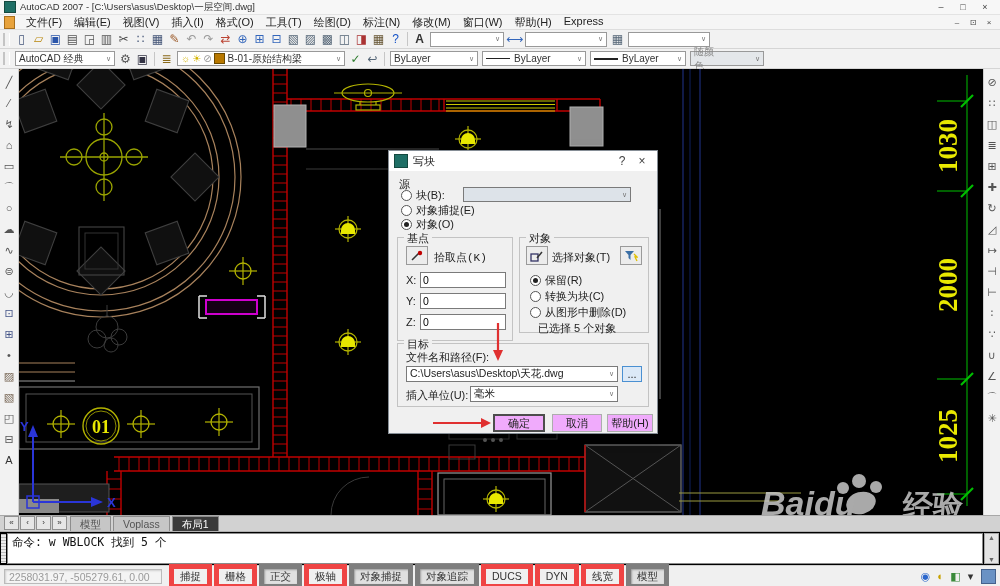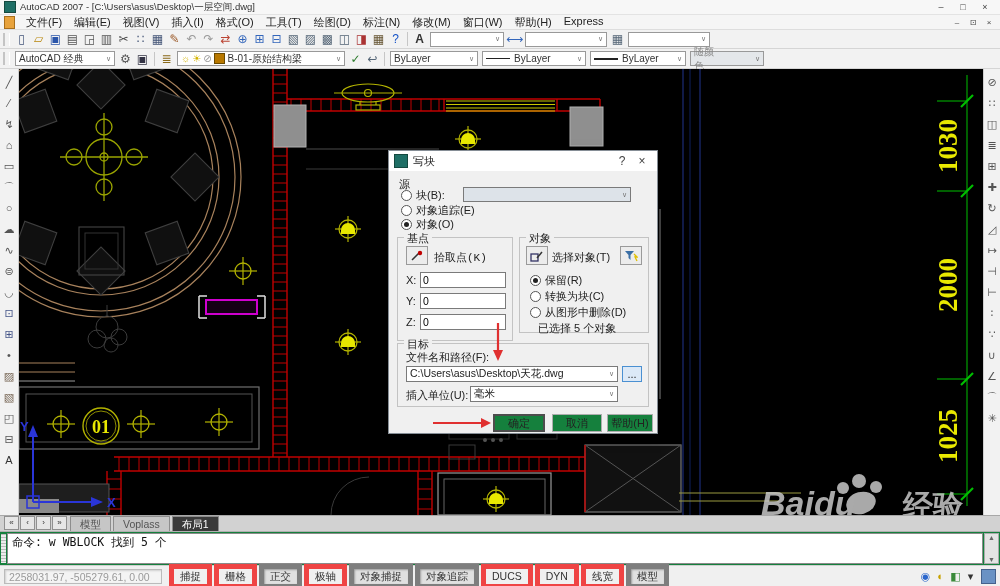--- a/index.html
+++ b/index.html
@@ -54,40 +54,40 @@
   .dlg-tbtn{width:20px;text-align:center;color:#444;font-size:12px;cursor:default;}
   .dlg-abs{position:absolute;}
   .dgroup{position:absolute;border:1px solid #c3c3c3;box-sizing:border-box;}
   .dgroup .legend{position:absolute;top:-7px;left:6px;background:#f0f0f0;padding:0 3px;font-size:11px;}
   .radio-row{position:absolute;display:flex;align-items:center;height:13px;}
   .radio{width:11px;height:11px;border:1px solid #555;border-radius:50%;background:#fff;margin-right:4px;
          box-sizing:border-box;position:relative;flex:0 0 auto;}
   .radio.sel::after{content:"";position:absolute;left:2px;top:2px;width:5px;height:5px;border-radius:50%;background:#222;}
   .dcombo{position:absolute;border:1px solid #7a7a7a;background:#fff;display:flex;align-items:center;
           padding:0 3px;box-sizing:border-box;font-size:10.5px;overflow:hidden;white-space:nowrap;}
-  .dbtn{position:absolute;background:#15803d;border:1px solid #adadad;text-align:center;font-size:11px;
+  .dbtn{position:absolute;background:#f0abfc;border:1px solid #adadad;text-align:center;font-size:11px;
         box-sizing:border-box;cursor:default;display:flex;align-items:center;justify-content:center;}
   .dbtn.default{border:2px solid #4d4d4d;}
   .icon-btn{position:absolute;width:22px;height:19px;background:#ececec;border:1px solid #9a9a9a;
             box-sizing:border-box;display:flex;align-items:center;justify-content:center;cursor:default;}
   .field-row{position:absolute;display:flex;align-items:center;}
   .field-row .flab{width:14px;font-size:11px;}
   .field-row input{width:80px;height:14px;border:1px solid #7a7a7a;font-size:10.5px;padding:0 2px;
                    font-family:"Liberation Sans",sans-serif;box-sizing:content-box;}
   #dlg-arrows{position:absolute;left:0;top:0;width:268px;height:282px;pointer-events:none;z-index:5;}
   
   #tabsbar{position:absolute;left:0;top:515px;width:100%;height:16px;background:#d2d2d2;display:flex;
            align-items:flex-end;border-top:1px solid #a8a8a8;box-sizing:border-box;padding-left:4px;}
   .tabnav{width:13px;height:12px;line-height:12px;background:#e6e6e6;border:1px solid #909090;text-align:center;
           font-size:8px;color:#333;margin-right:1px;margin-bottom:1px;cursor:default;}
   .tab{height:14px;line-height:14px;padding:0 9px;font-size:10.5px;background:#c6c6c6;color:#555;
        border:1px solid #8d8d8d;border-bottom:none;margin-left:2px;cursor:default;}
   .tab.active{background:#3a3a3a;color:#fff;}
   
-  #cmdline{position:absolute;left:0;top:531px;width:100%;height:34px;background:#15803d;
+  #cmdline{position:absolute;left:0;top:531px;width:100%;height:34px;background:#000000;
            border-top:1px solid #b0b0b0;box-sizing:border-box;display:flex;}
   #cmd-grip{width:5px;background:repeating-linear-gradient(#bbb 0 1px,#ececec 1px 3px);margin:2px 1px;}
   #cmd-box{flex:1;background:#fff;border:1px solid #8a8a8a;margin:1px 0;
            font-family:"DejaVu Sans Mono","Liberation Mono",monospace;font-size:11.5px;color:#111;
            display:flex;flex-direction:column;justify-content:flex-start;padding:1px 4px;box-sizing:border-box;}
   #cmd-box .cline{height:15px;line-height:15px;white-space:pre;}
   #cmd-scroll{width:13px;background:#e4e4e4;border:1px solid #aaa;margin:1px 1px;display:flex;
               flex-direction:column;justify-content:space-between;align-items:center;font-size:7px;color:#666;}
   
   #statusbar{position:absolute;left:0;top:565px;width:100%;height:21px;background:#f0f0f0;display:flex;
@@ -494,21 +494,21 @@
     <div class="radio-row" style="left:12px;top:38px;">
       <span class="radio"></span>
       <span>块(B):</span>
     </div>
     <div class="dcombo combo-dis" style="left:74px;top:36px;width:168px;height:15px;background:#dde3e9;">
       <span></span>
       <span class="combo-arrow">∨</span>
     </div>
     <div class="radio-row" style="left:12px;top:53px;">
       <span class="radio"></span>
-      <span>对象追踪(E)</span>
+      <span>对象捕捉(E)</span>
     </div>
     <div class="radio-row" style="left:12px;top:67px;">
       <span class="radio sel"></span>
       <span>对象(O)</span>
     </div>
 
     <div class="dgroup" style="left:8px;top:86px;width:116px;height:104px;">
       <span class="legend">基点</span>
       <div class="icon-btn" style="left:8px;top:8px;">
         <svg width="14" height="12">

